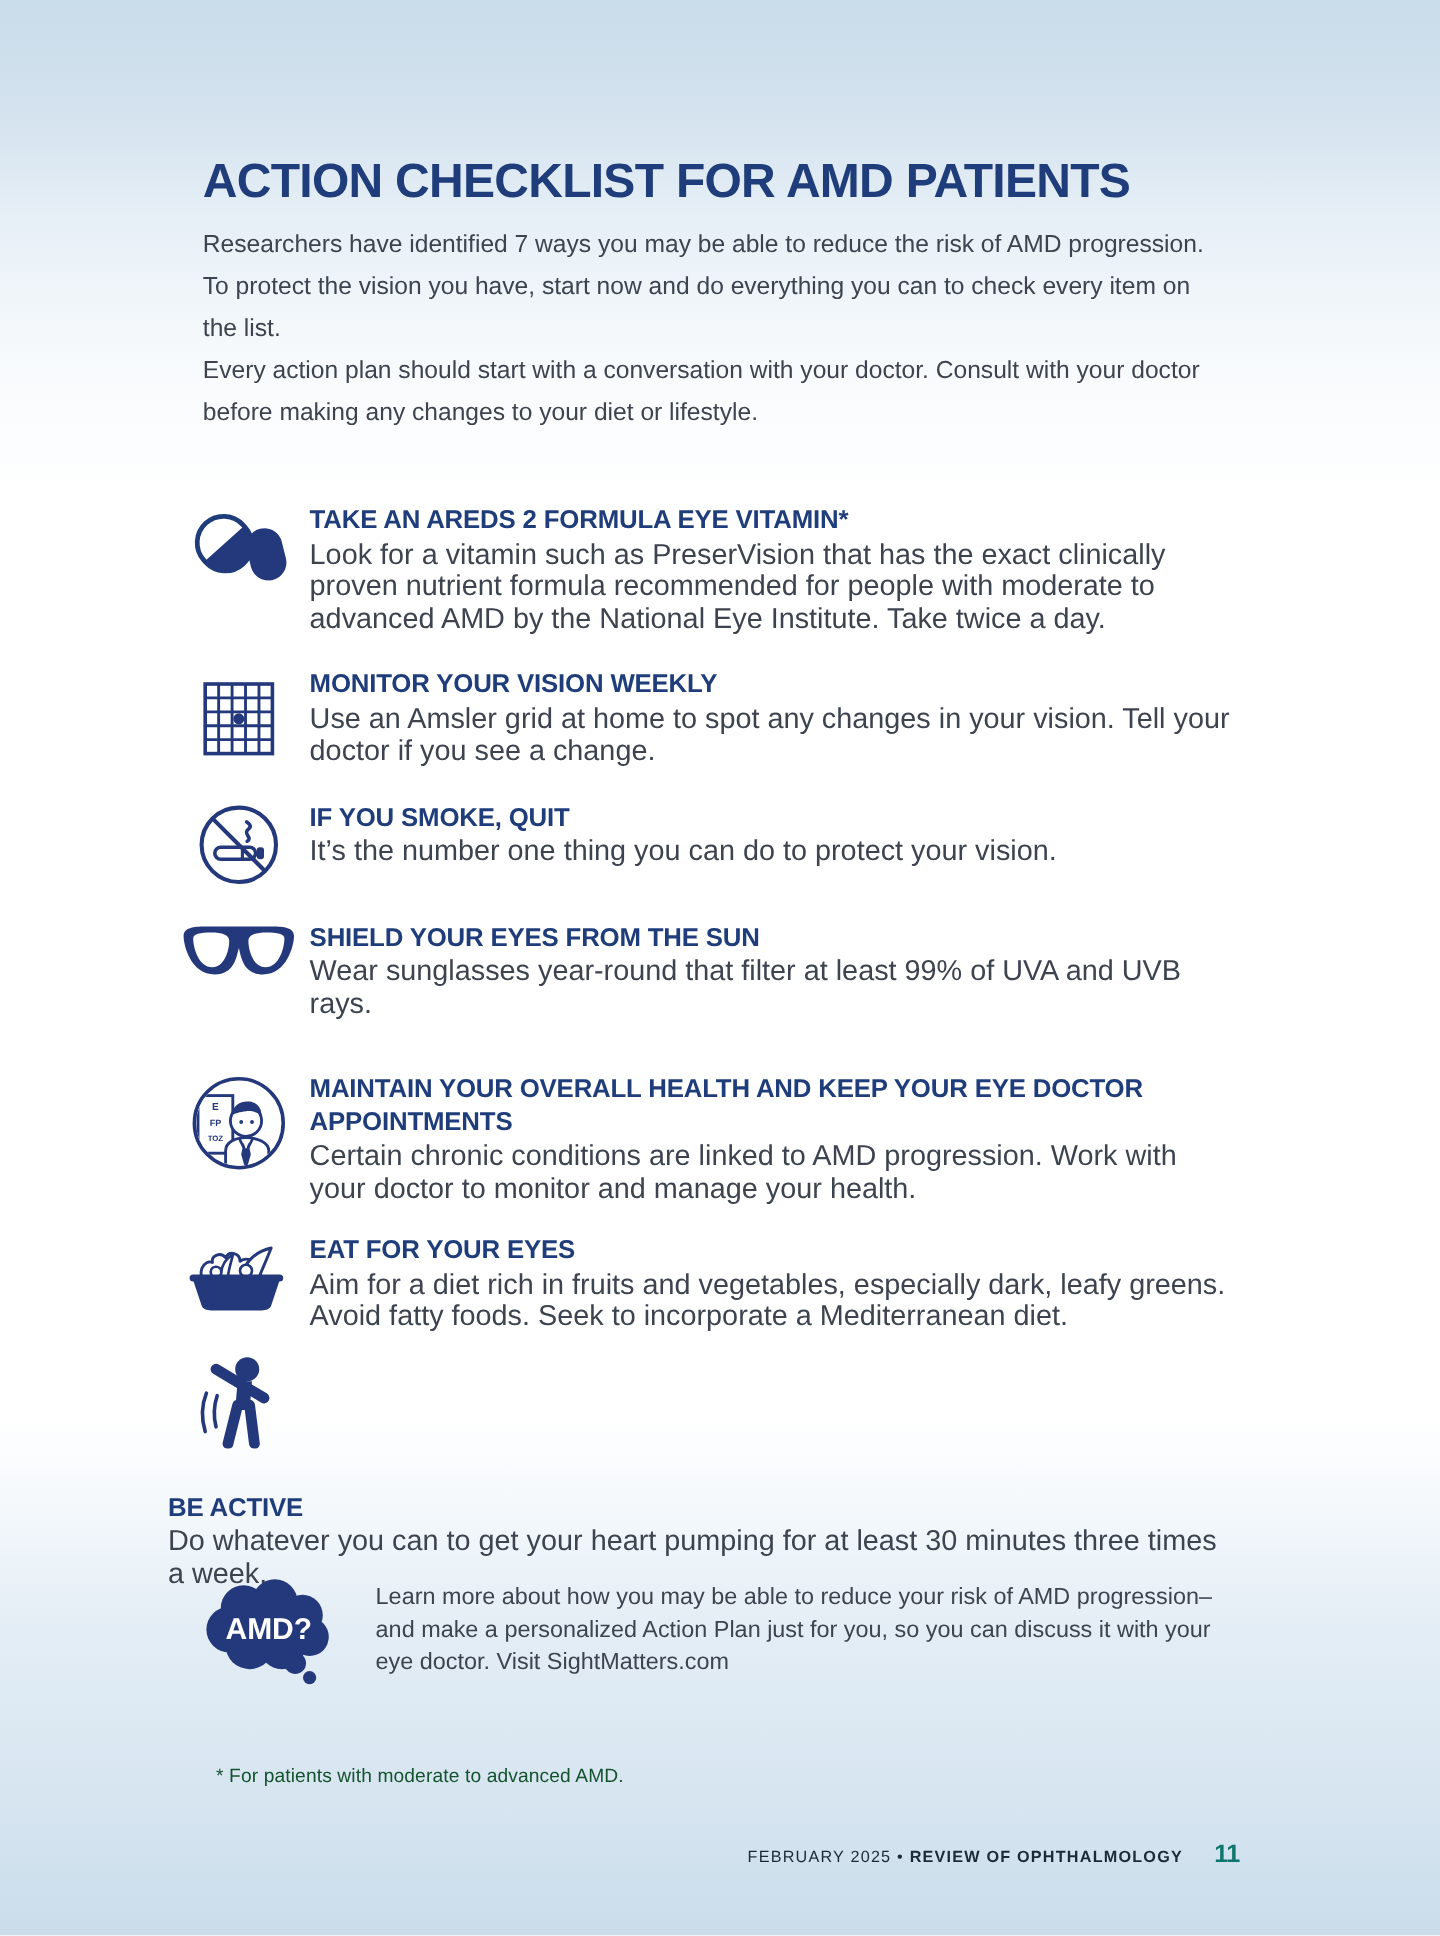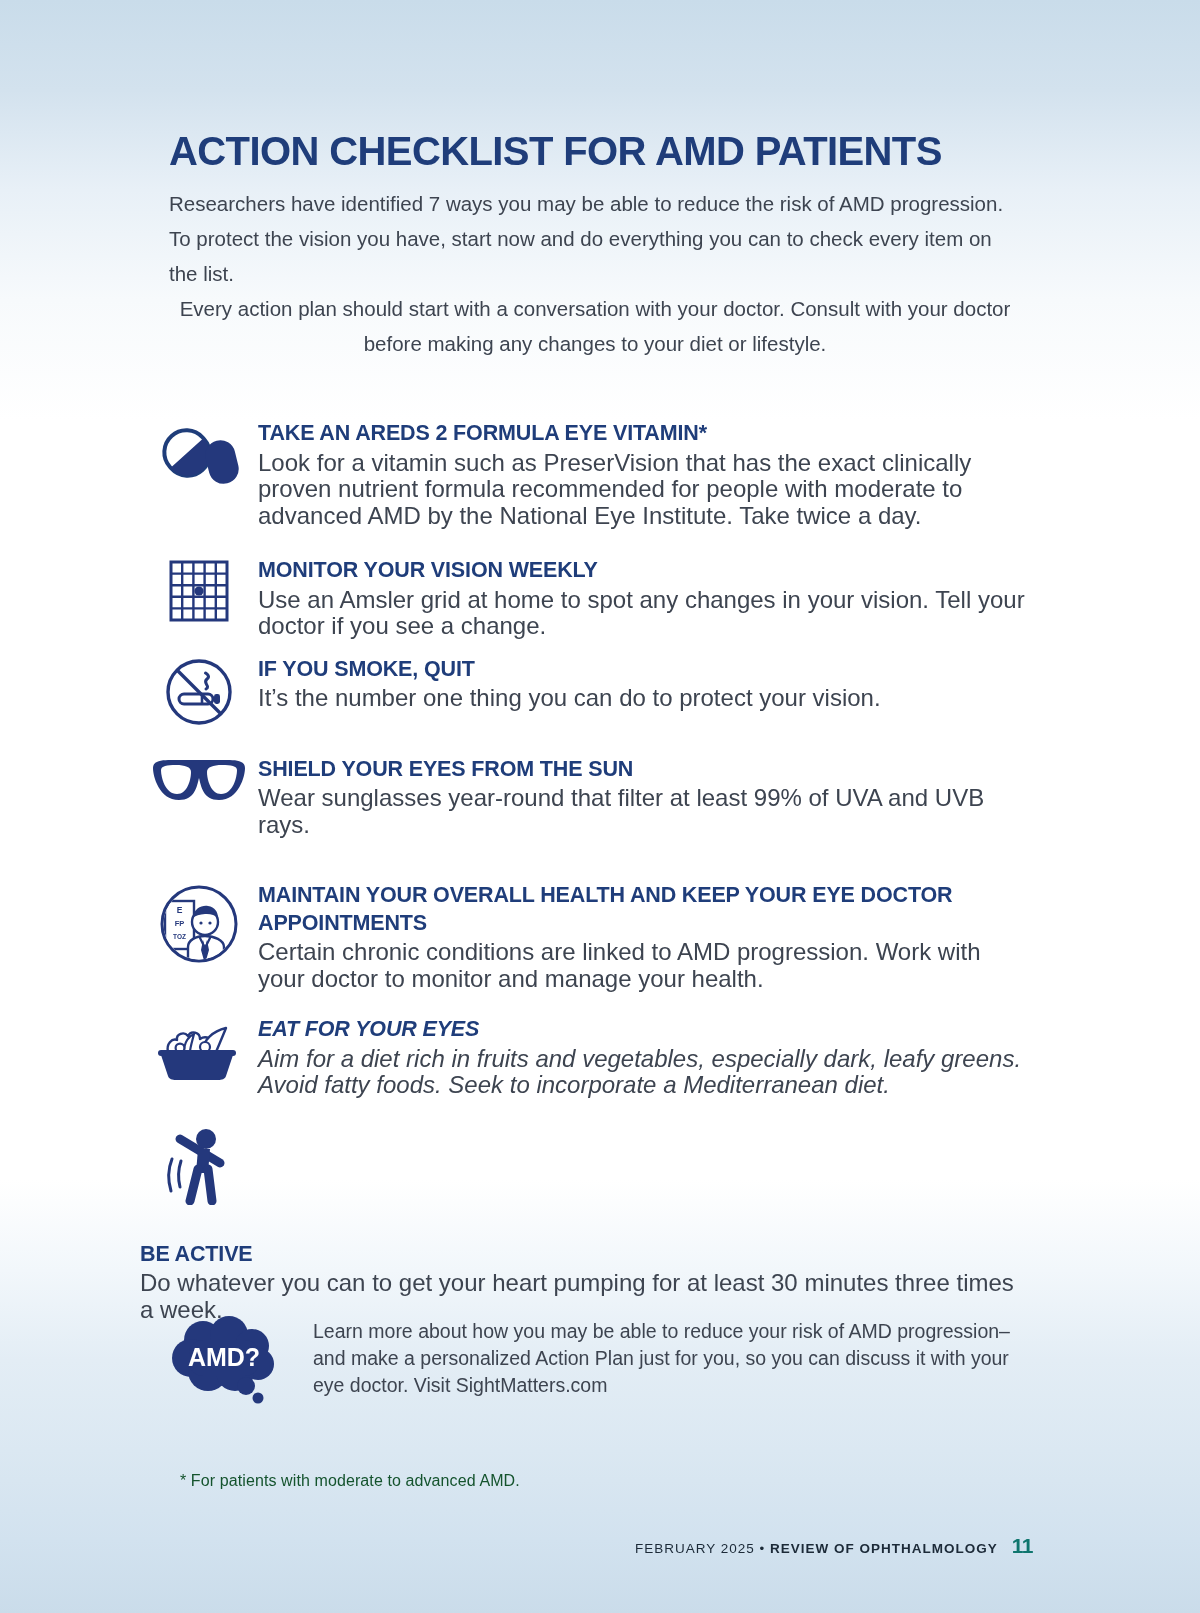--- a/index.html
+++ b/index.html
@@ -63,21 +63,21 @@
 
   .intro {
     margin-top: 14px;
   }
   .intro p {
     font-size: 20.5px;
     line-height: 35px;
     color: #3d4450;
     font-weight: 400;
   }
-  .intro p + p { margin-top: 0px; text-align: center; }
+  .intro p + p { margin-top: 0px; }
 
   
   .checklist {
     position: absolute;
     left: 140px;
     top: 418px;
     width: 890px;
   }
 
   .item {
@@ -111,25 +111,25 @@
   }
 
   .item-desc {
     font-size: 24px;
     line-height: 26.5px;
     color: #3d4450;
   }
 
   
   .item.r1 { margin-bottom: 26px; }
-  .item.r2 { margin-bottom: 14px; }
+  .item.r2 { margin-bottom: 26px; align-items: center; }
   .item.r3 { margin-bottom: 28px; }
   .item.r4 { margin-bottom: 42px; }
   .item.r5 { margin-bottom: 22px; }
-  .item.r6 { margin-bottom: 22px; font-style: italic; }
+  .item.r6 { margin-bottom: 12px; }
   .item.r7 { margin-bottom: 0; flex-direction: column; }
 
   
   .cta {
     position: absolute;
     left: 163px;
     top: 1310px;
     width: 870px;
     display: flex;
     align-items: flex-start;
@@ -156,21 +156,21 @@
     letter-spacing: 0.1px;
   }
 
   
   .footer {
     position: absolute;
     right: 167px;
     top: 1534px;
     display: flex;
     align-items: baseline;
-    gap: 14px;
+    gap: 26px;
   }
   .footer-mag {
     font-size: 13.5px;
     letter-spacing: 1.0px;
     color: #1c2a38;
   }
   .footer-mag .bold { font-weight: 700; }
   .footer-page {
     font-size: 21px;
     font-weight: 700;

